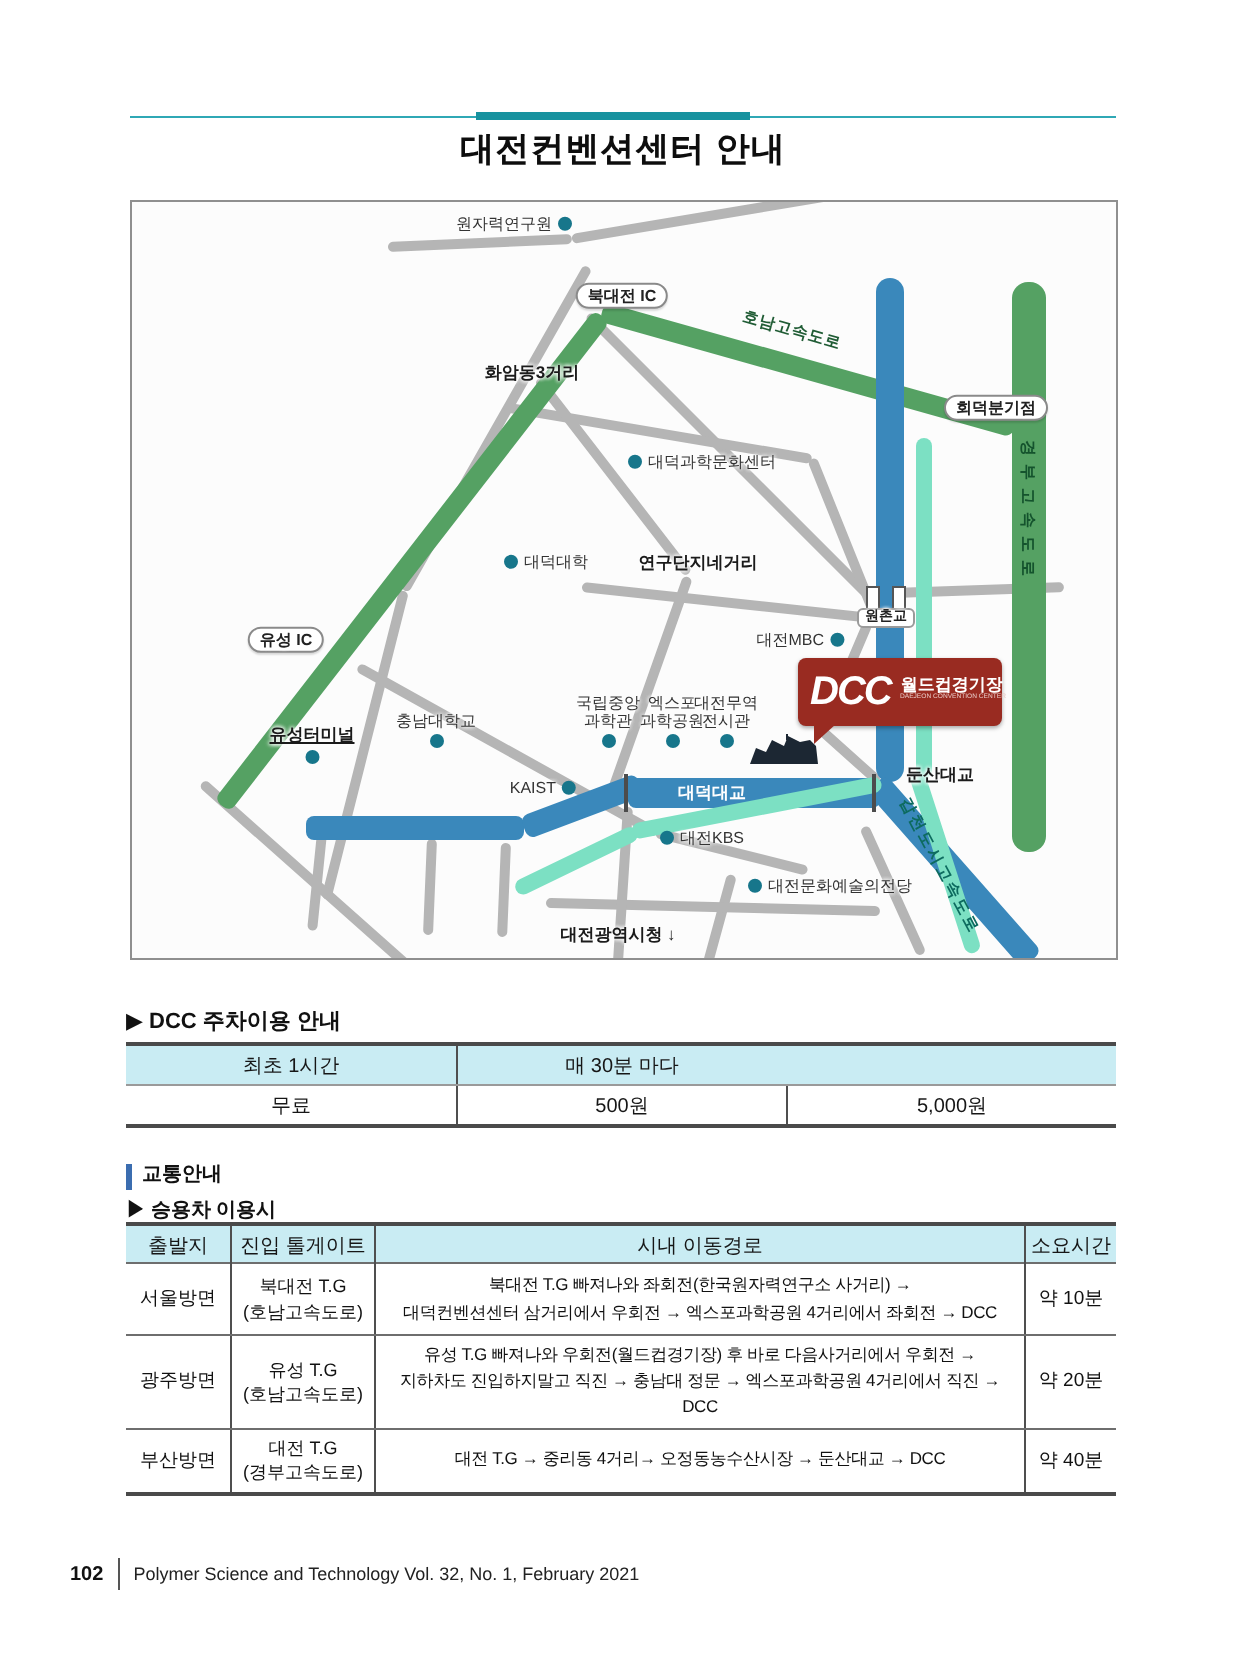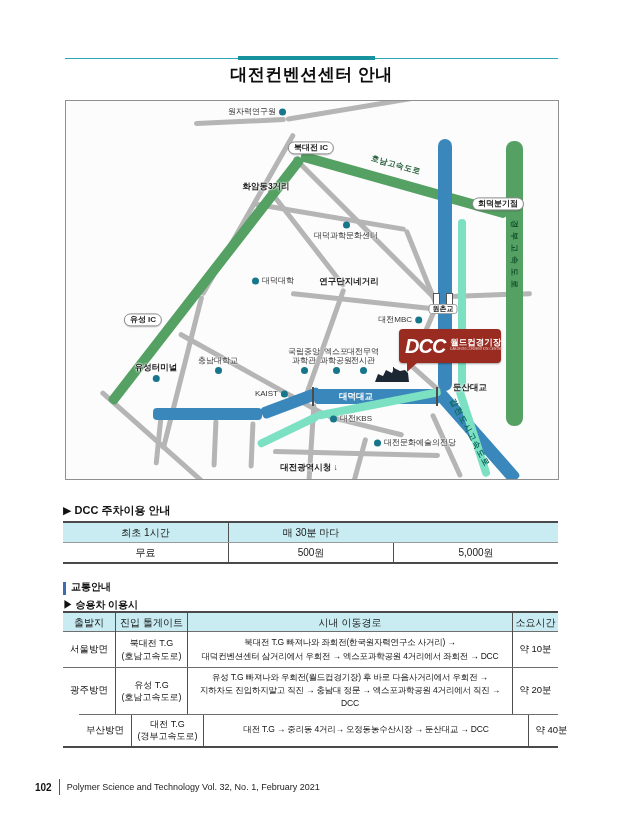--- a/index.html
+++ b/index.html
@@ -139,31 +139,31 @@
 
     <div id="map-labels">
         <div class="map-label m-row" style="transform: translate(-100%, -50%); left: 220px; top: 11px;">
           <div>원자력연구원</div>
           <div class="poi-dot"></div>
         </div>
         <div class="map-label m-box" style="left: 245px; top: 47px; transform: translate(-50%, -50%);">북대전 IC</div>
         <div class="map-label bold" style="left: 200px; top: 86px; transform: translate(-50%, -50%);">화암동3거리</div>
         <div class="map-label m-box" style="left: 432px; top: 103px; transform: translate(-50%, -50%);">회덕분기점</div>
         <div class="map-label m-roadtext" style="left: 330px; top: 64px; color: rgb(32, 92, 53); letter-spacing: 0.5px; transform: translate(-50%, -50%) rotate(16deg);">호남고속도로</div>
-        <div class="map-label m-row" style="left: 248px; transform: translateY(-50%); top: 130px; flex-direction: column;">
+        <div class="map-label m-row" style="left: 248px; transform: translateY(-50%); top: 130px;">
           <div class="poi-dot"></div>
           <div>대덕과학문화센터</div>
         </div>
         <div class="map-label m-row" style="left: 186px; transform: translateY(-50%); top: 180px;">
           <div class="poi-dot"></div>
           <div>대덕대학</div>
         </div>
         <div class="map-label bold" style="left: 283px; top: 181px; transform: translate(-50%, -50%);">연구단지네거리</div>
         <div class="map-label m-box" style="left: 77px; top: 219px; transform: translate(-50%, -50%);">유성 IC</div>
-        <div class="map-label m-col bold" style="left: 90px; top: 262px; transform: translateX(-50%);"><div style="white-space: pre-line;">유성터미널</div><div class="poi-dot" style="margin-top: 2px;"></div></div>
+        <div class="map-label m-col bold" style="left: 90px; top: 262px; transform: translateX(-50%); text-decoration: underline;"><div style="white-space: pre-line;">유성터미널</div><div class="poi-dot" style="margin-top: 2px;"></div></div>
         <div class="map-label m-col" style="left: 152px; top: 255px; transform: translateX(-50%);"><div style="white-space: pre-line;">충남대학교</div><div class="poi-dot" style="margin-top: 2px;"></div></div>
         <div class="map-label m-col" style="left: 238px; top: 246px; transform: translateX(-50%);"><div style="white-space: pre-line;">국립중앙
 과학관</div><div class="poi-dot" style="margin-top: 2px;"></div></div>
         <div class="map-label m-col" style="left: 270px; top: 246px; transform: translateX(-50%);"><div style="white-space: pre-line;">엑스포
 과학공원</div><div class="poi-dot" style="margin-top: 2px;"></div></div>
         <div class="map-label m-col" style="left: 297px; top: 246px; transform: translateX(-50%);"><div style="white-space: pre-line;">대전무역
 전시관</div><div class="poi-dot" style="margin-top: 2px;"></div></div>
         <div class="map-label m-row" style="transform: translate(-100%, -50%); left: 222px; top: 293px;">
           <div>KAIST</div>
           <div class="poi-dot"></div>
@@ -247,21 +247,21 @@
         <div class="t-cell t-toll">
           <div>유성 T.G</div>
           <div>(호남고속도로)</div>
         </div>
         <div class="t-cell t-route">
           <div>유성 T.G 빠져나와 우회전(월드컵경기장) 후 바로 다음사거리에서 우회전 →</div>
           <div>지하차도 진입하지말고 직진 → 충남대 정문 → 엑스포과학공원 4거리에서 직진 → DCC</div>
         </div>
         <div class="t-cell t-time">약 20분</div>
       </div>
-      <div class="t-row" style="min-height: 31px; margin-left: 16px;">
+      <div class="t-row" style="min-height: 31px;">
         <div class="t-cell t-origin">부산방면</div>
         <div class="t-cell t-toll">
           <div>대전 T.G</div>
           <div>(경부고속도로)</div>
         </div>
         <div class="t-cell t-route">
           <div>대전 T.G → 중리동 4거리→ 오정동농수산시장 → 둔산대교 → DCC</div>
         </div>
         <div class="t-cell t-time">약 40분</div>
       </div>

